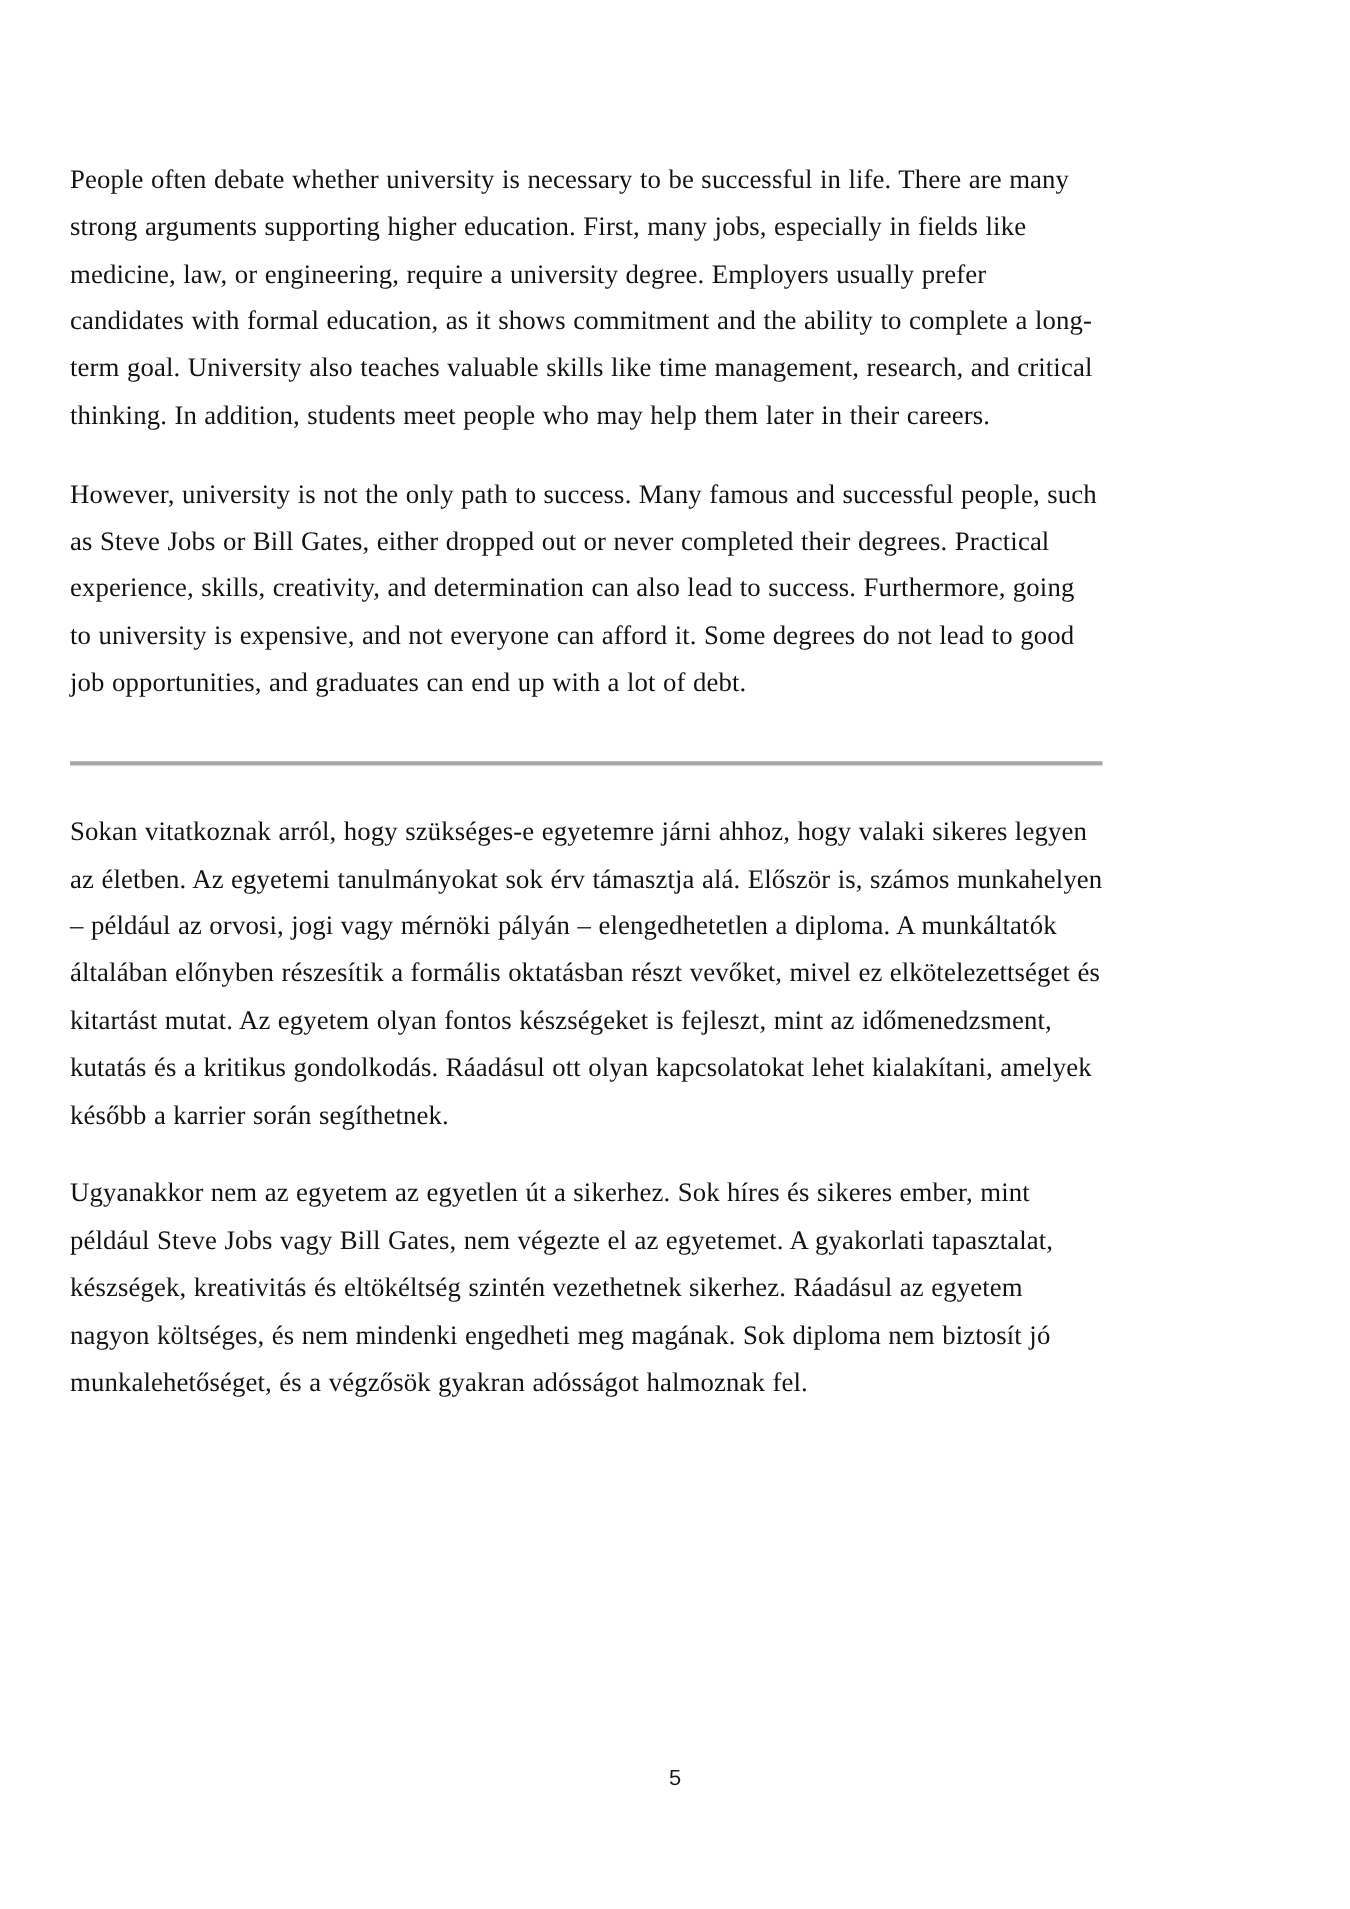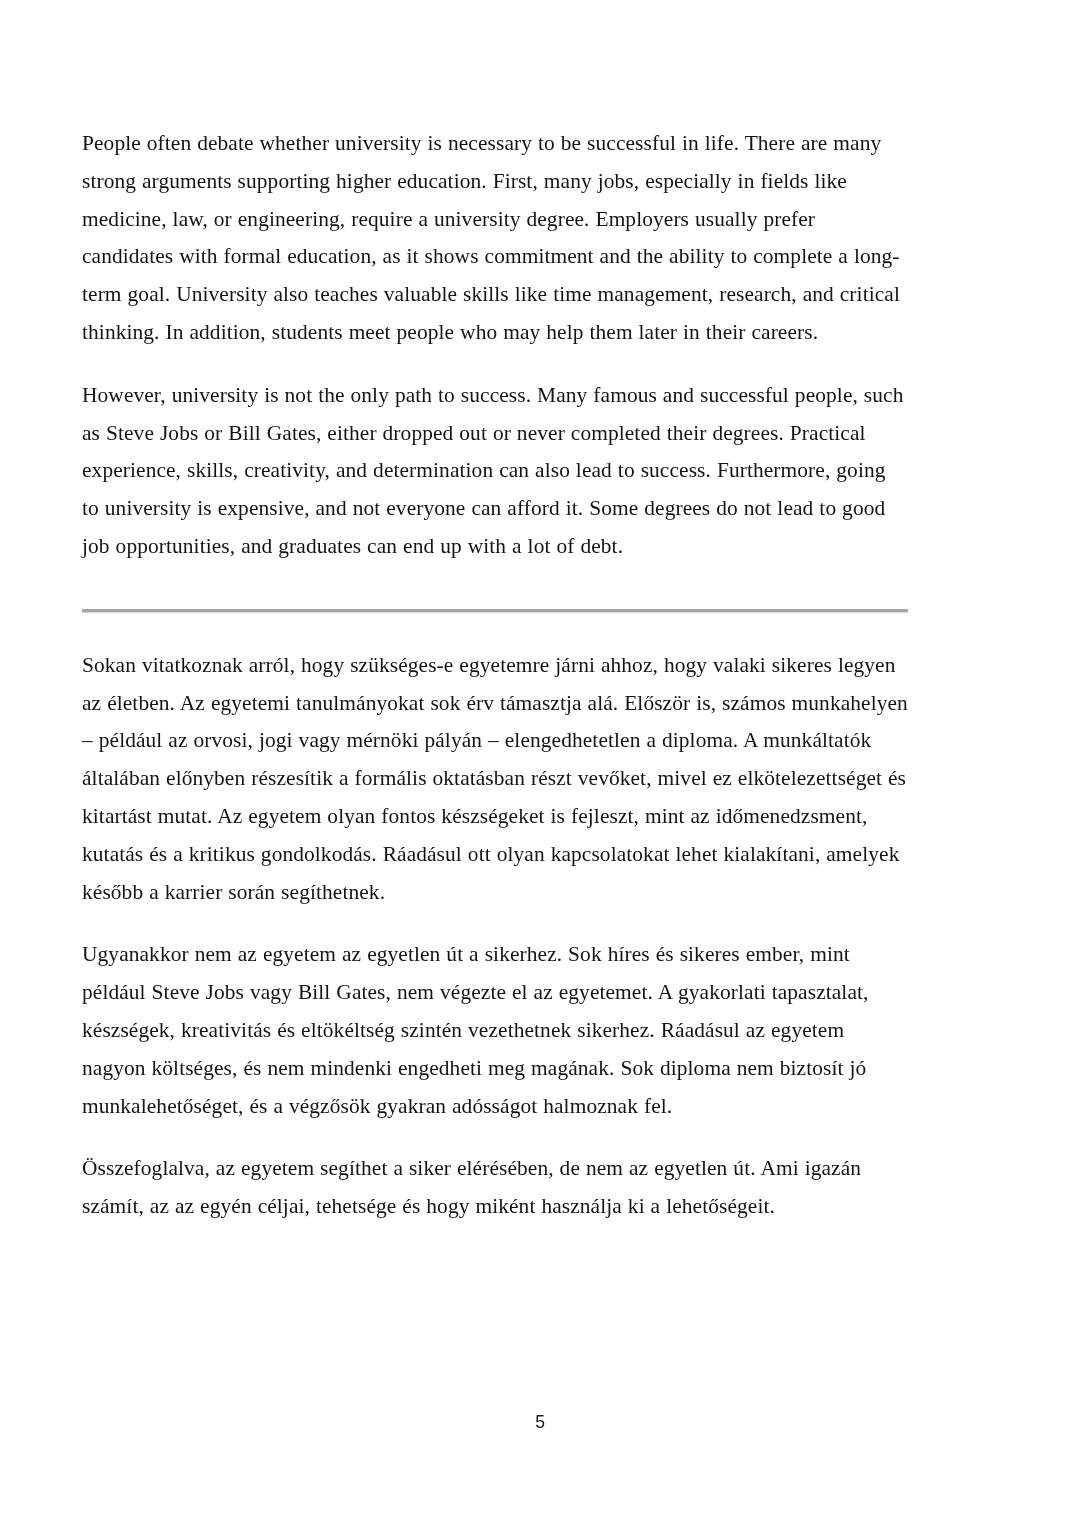--- a/index.html
+++ b/index.html
@@ -15,21 +15,21 @@
     font-family: "Liberation Serif", "DejaVu Serif", serif;
     color: #131313;
   }
   .page {
     position: absolute;
     top: 0;
     left: 0;
     width: 865px;
     height: 1527px;
     box-sizing: border-box;
-    padding: 125px 127px 0 82px;
+    padding: 125px 127px 0 56px;
     background: #ffffff;
   }
   .doc-body {
     width: 826px;
   }
   .doc-body p {
     margin: 0 0 25px 0;
     font-size: 21.4px;
     line-height: 37.8px;
     text-align: left;
@@ -66,21 +66,20 @@
     <section>
       <p>People often debate whether university is necessary to be successful in life. There are many strong arguments supporting higher education. First, many jobs, especially in fields like medicine, law, or engineering, require a university degree. Employers usually prefer candidates with formal education, as it shows commitment and the ability to complete a long-term goal. University also teaches valuable skills like time management, research, and critical thinking. In addition, students meet people who may help them later in their careers.</p>
       <p>However, university is not the only path to success. Many famous and successful people, such as Steve Jobs or Bill Gates, either dropped out or never completed their degrees. Practical experience, skills, creativity, and determination can also lead to success. Furthermore, going to university is expensive, and not everyone can afford it. Some degrees do not lead to good job opportunities, and graduates can end up with a lot of debt.</p>
     </section>
 
     <hr class="section-divider">
 
     <section>
       <p>Sokan vitatkoznak arról, hogy szükséges-e egyetemre járni ahhoz, hogy valaki sikeres legyen az életben. Az egyetemi tanulmányokat sok érv támasztja alá. Először is, számos munkahelyen – például az orvosi, jogi vagy mérnöki pályán – elengedhetetlen a diploma. A munkáltatók általában előnyben részesítik a formális oktatásban részt vevőket, mivel ez elkötelezettséget és kitartást mutat. Az egyetem olyan fontos készségeket is fejleszt, mint az időmenedzsment, kutatás és a kritikus gondolkodás. Ráadásul ott olyan kapcsolatokat lehet kialakítani, amelyek később a karrier során segíthetnek.</p>
       <p>Ugyanakkor nem az egyetem az egyetlen út a sikerhez. Sok híres és sikeres ember, mint például Steve Jobs vagy Bill Gates, nem végezte el az egyetemet. A gyakorlati tapasztalat, készségek, kreativitás és eltökéltség szintén vezethetnek sikerhez. Ráadásul az egyetem nagyon költséges, és nem mindenki engedheti meg magának. Sok diploma nem biztosít jó munkalehetőséget, és a végzősök gyakran adósságot halmoznak fel.</p>
-      <p>Összefoglalva, az egyetem segíthet a siker elérésében, de nem az egyetlen út. Ami igazán számít, az az egyén céljai, tehetsége és hogy miként használja ki a lehetőségeit.</p>
     </section>
 
   </div>
 
   <div class="page-footer">
     <span class="page-number">5</span>
   </div>
 </div>
 
 </body></html>

